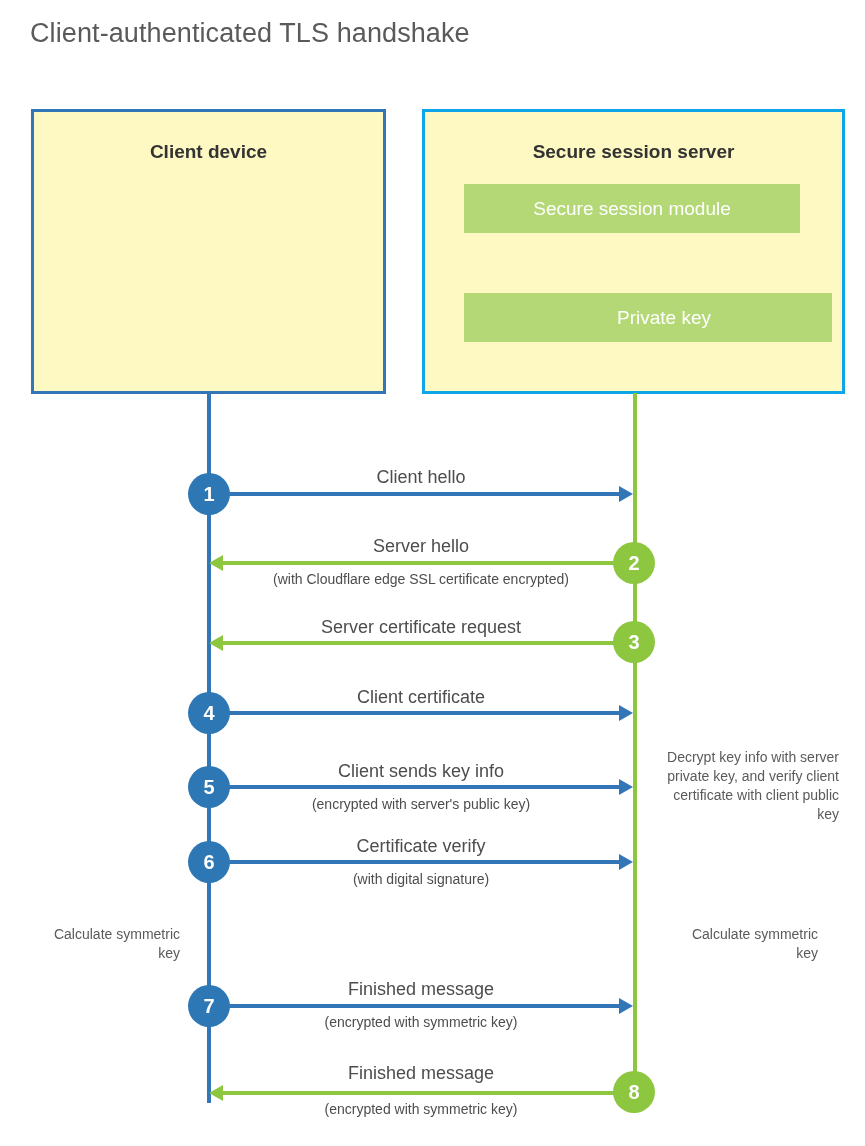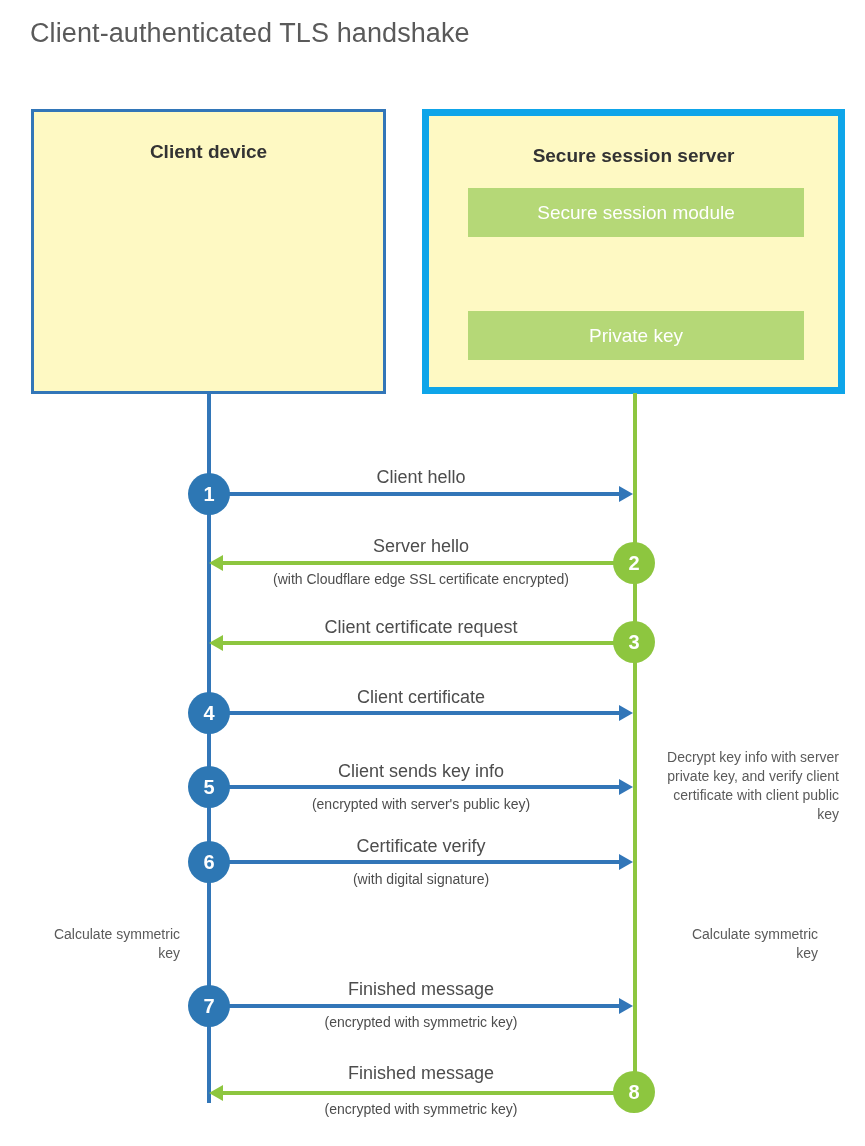--- a/index.html
+++ b/index.html
@@ -39,21 +39,21 @@
     top: 109px;
     width: 355px;
     height: 285px;
     border: 3px solid #3276b8;
   }
   #secure-session-server-box {
     left: 422px;
     top: 109px;
     width: 423px;
     height: 285px;
-    border: 7px solid #0ea5e9;
+    border: 3px solid #0ea5e9;
   }
   .actor-title {
     position: absolute;
     left: 0;
     right: 0;
     top: 29px;
     text-align: center;
     font-size: 19px;
     font-weight: bold;
     color: #333333;
@@ -85,21 +85,21 @@
     background: #b5d877;
     color: #ffffff;
     font-size: 19px;
     display: flex;
     align-items: center;
     justify-content: center;
     text-align: center;
   }
   #server-bar-0 { top: 72px; text-align: right; }
   #server-bar-1 { top: 135px; }
-  #server-bar-2 { top: 195px; }
+  #server-bar-2 { top: 181px; padding-left: 32px; }
 
   
   .lifeline {
     position: absolute;
     width: 4px;
   }
   #client-lifeline {
     left: 207px;
     top: 393px;
     height: 710px;
@@ -201,21 +201,21 @@
 </div>
 <div class="step-circle blue" style="left:188px; top:473px;">1</div>
 
 <div class="msg-label primary" style="left:209px; top:536px; width:424px;">Server hello</div>
 <div class="msg-arrow green" style="left:222px; top:561px; width:411px;">
   <span class="head"></span>
 </div>
 <div class="msg-label secondary" style="left:209px; top:571px; width:424px;">(with Cloudflare edge SSL certificate encrypted)</div>
 <div class="step-circle green" style="left:613px; top:542px;">2</div>
 
-<div class="msg-label primary" style="left:209px; top:617px; width:424px;">Client certificate request</div>
+<div class="msg-label primary" style="left:209px; top:617px; width:424px;">Server certificate request</div>
 <div class="msg-arrow green" style="left:222px; top:641px; width:411px;">
   <span class="head"></span>
 </div>
 <div class="step-circle green" style="left:613px; top:621px;">3</div>
 
 <div class="msg-label primary" style="left:209px; top:687px; width:424px;">Client certificate</div>
 <div class="msg-arrow blue" style="left:209px; top:711px; width:411px;">
   <span class="head"></span>
 </div>
 <div class="step-circle blue" style="left:188px; top:692px;">4</div>

